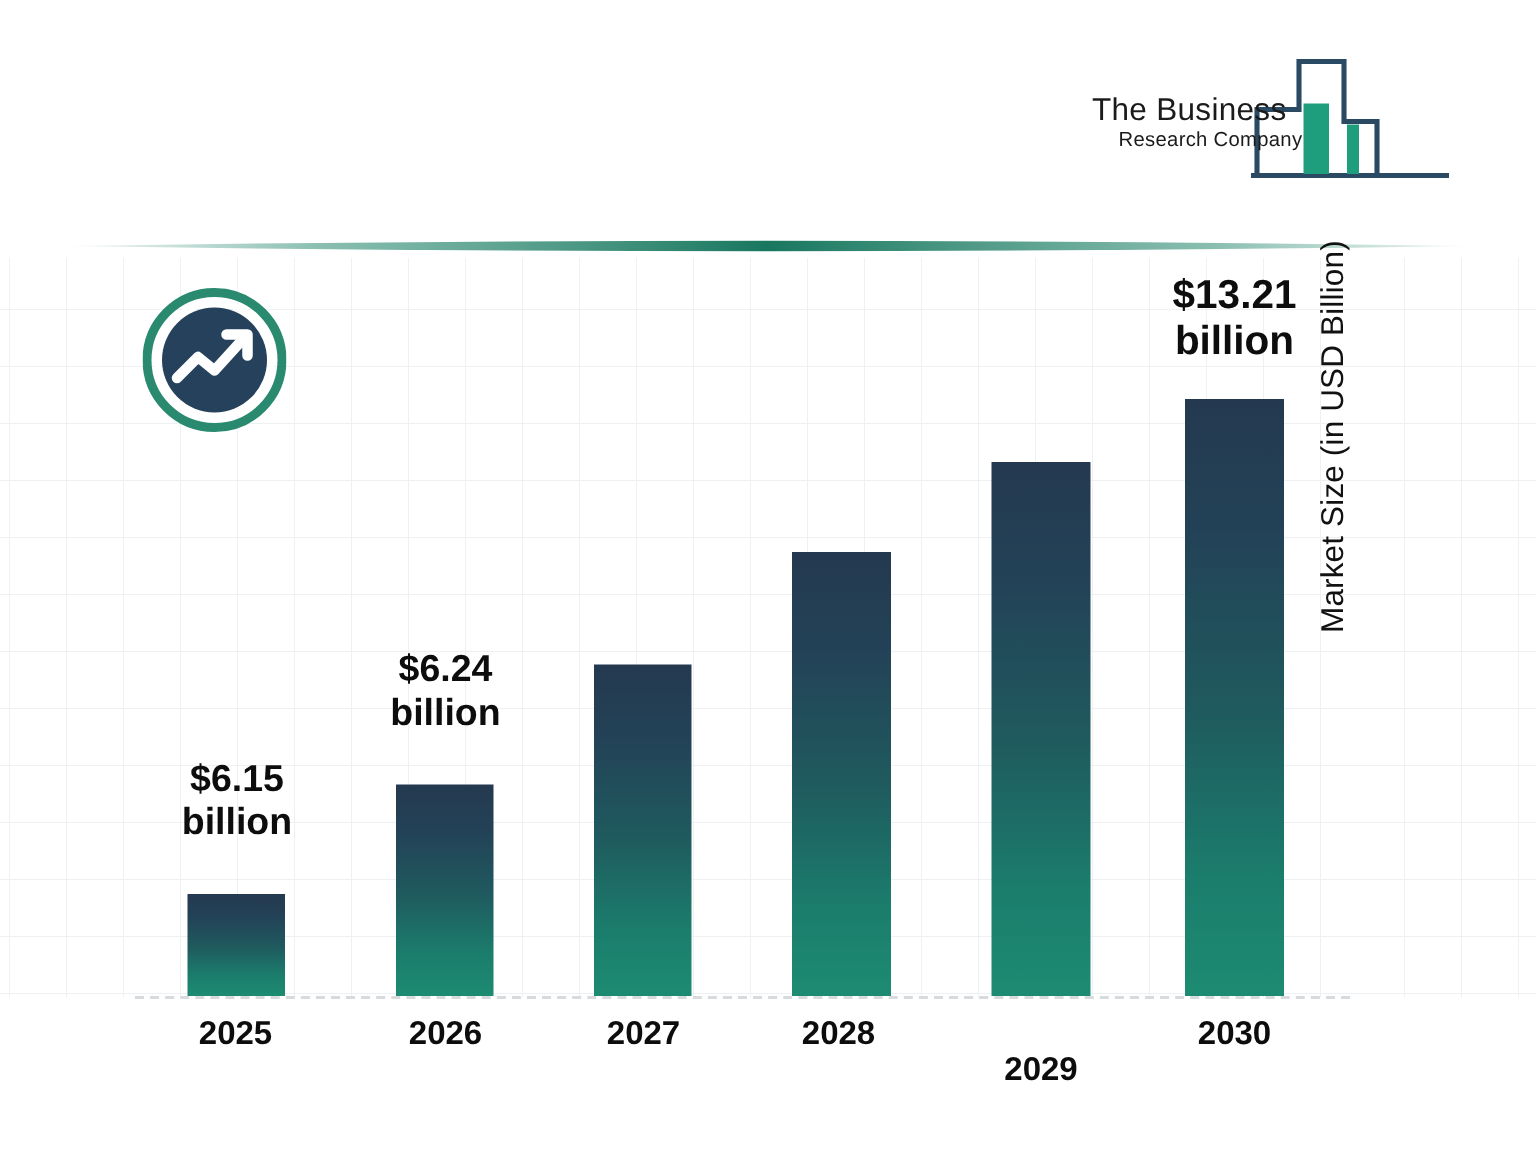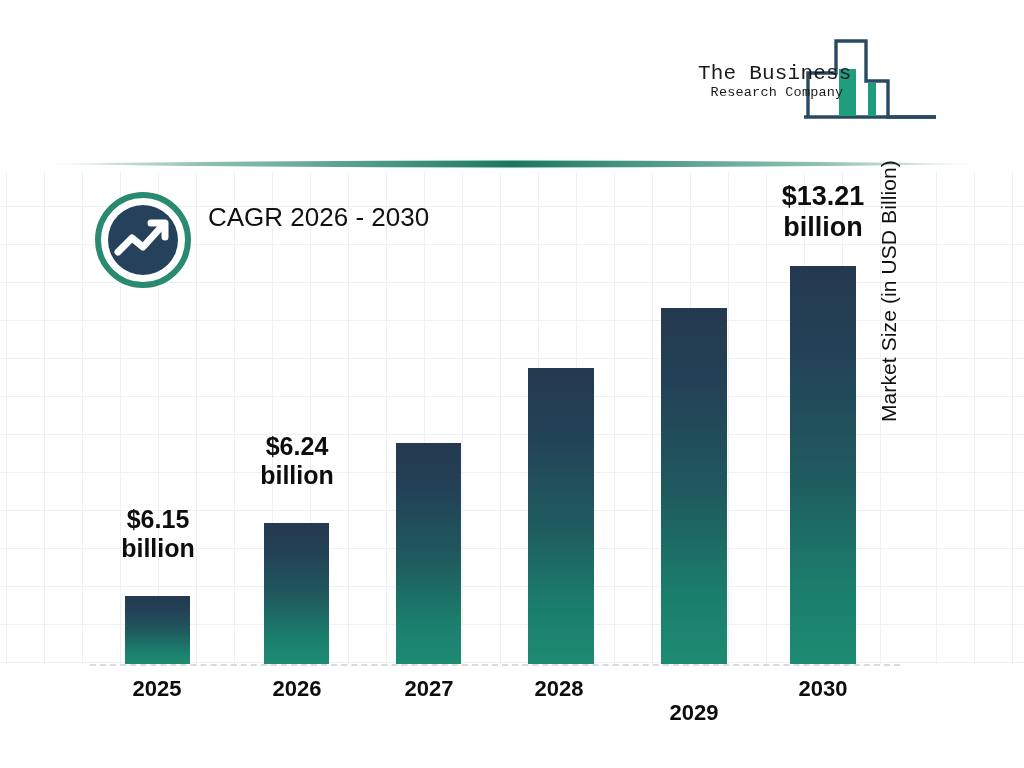--- a/index.html
+++ b/index.html
@@ -28,22 +28,22 @@
     font-size: 31px;
     font-weight: 400;
     letter-spacing: -0.2px;
     color: #111111;
     white-space: nowrap;
   }
 
   
   #logo {
     position: absolute;
-    left: 696px; top: 33px;
-    width: 240px; height: 88px; font-family: Liberation Mono, monospace;
+    left: 726px; top: 33px;
+    width: 240px; height: 88px;
   }
   #logo-mark {
     position: absolute;
     left: 0; top: 0;
     width: 240px; height: 88px;
   }
   #logo-text {
     position: absolute;
     left: 2px; top: 30px;
     width: 146px;
@@ -263,16 +263,15 @@
   <div id="ylabel">Market Size (in USD Billion)</div>
 
   <div id="cagr">
     <svg id="cagr-icon" viewBox="0 0 96 96" xmlns="http://www.w3.org/2000/svg">
       <circle cx="48" cy="48" r="45" fill="none" stroke="#2a8a70" stroke-width="6"></circle>
       <circle cx="48" cy="48" r="38" fill="none" stroke="#ffffff" stroke-width="4"></circle>
       <circle cx="48" cy="48" r="35" fill="#26415c"></circle>
       <polyline points="23,60 37,46 48,55 68,33" fill="none" stroke="#ffffff" stroke-width="7" stroke-linecap="round" stroke-linejoin="round"></polyline>
       <polyline points="56,31 70,31 70,45" fill="none" stroke="#ffffff" stroke-width="7" stroke-linecap="round" stroke-linejoin="round"></polyline>
     </svg>
-    <div id="cagr-period">CAGR 2026 - 2030</div>
   </div>
 
 </div>
 
 </body></html>

